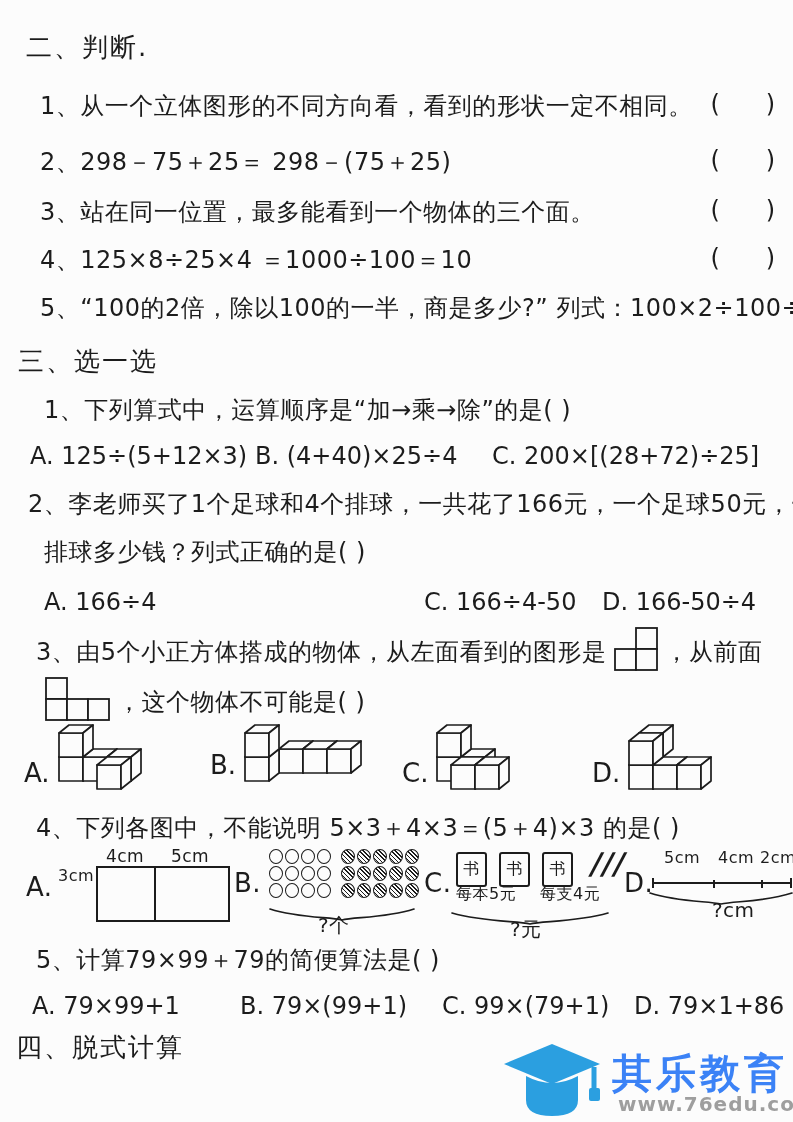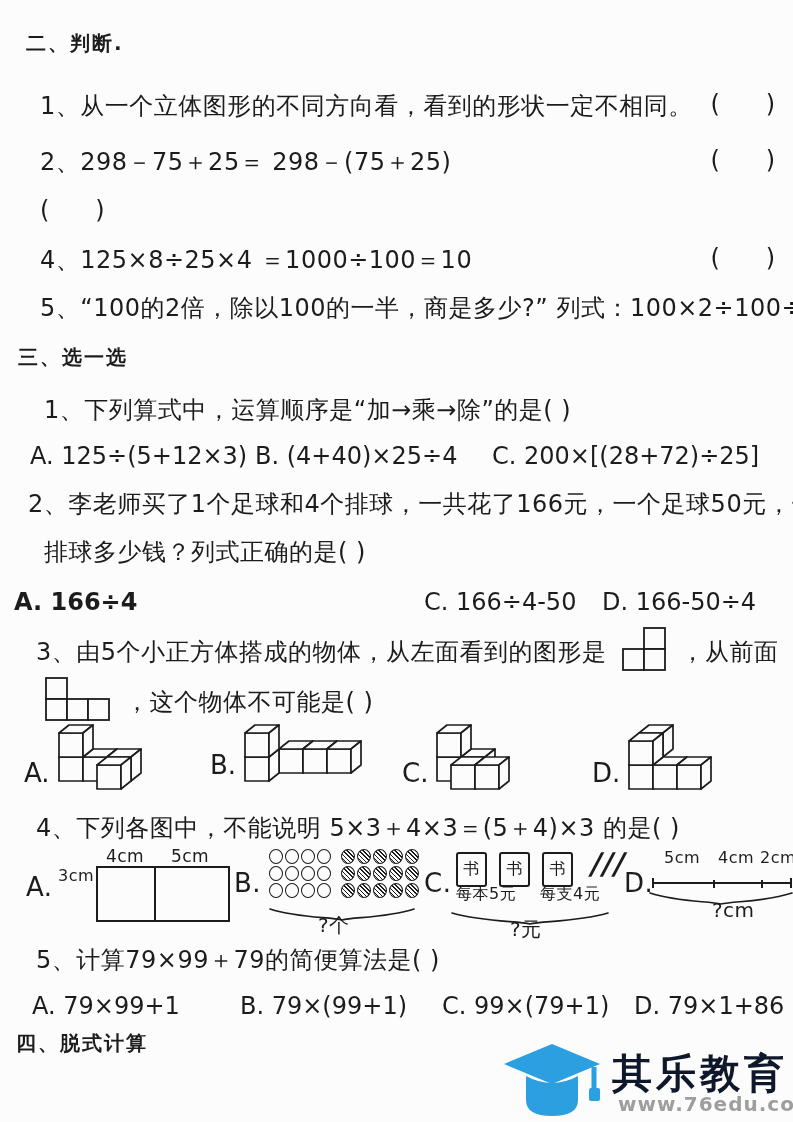--- a/index.html
+++ b/index.html
@@ -1,25 +1,25 @@
 <!DOCTYPE html>
 <html><head>
 <meta charset="utf-8">
 <style>
   html,body{margin:0;padding:0;background:#e8e8e8;}
   .page{
     position:relative;width:793px;height:1122px;background:#fcfcfc;
     font-family:"DejaVu Sans",sans-serif;color:#1c1c1c;overflow:hidden;
   }
   .row{position:absolute;white-space:nowrap;font-size:24px;letter-spacing:0.5px;}
-  .sec-title{font-size:20px;font-weight:bold;letter-spacing:2px;}
+  .sec-title{font-size:26px;font-weight:normal;letter-spacing:2px;}
   .jrow{display:flex;justify-content:space-between;width:735px;}
   .paren{white-space:pre;letter-spacing:0;}
   .opt{position:absolute;font-size:24px;white-space:nowrap;}
-  .inlineflex{display:flex;align-items:center;gap:14px;}
+  .inlineflex{display:flex;align-items:center;gap:6px;}
   .gridshape{display:inline-block;vertical-align:middle;}
   .cubefig{position:absolute;display:flex;align-items:flex-end;gap:6px;}
   .cubelabel{font-size:26px;margin-bottom:8px;}
   .rectbox{display:flex;border:2px solid #1c1c1c;width:130px;height:52px;}
   .rectbox .cell2{border-left:2px solid #1c1c1c;flex:1;}
   .rectbox .cell1{width:56px;}
   .toplabels{display:flex;font-size:17px;}
   .toplabels span{text-align:center;}
   .crow{height:17px;line-height:0;}
   .cir{display:inline-block;width:12px;height:13px;border:1.7px solid #1c1c1c;border-radius:50%;margin:1px;}
@@ -43,41 +43,42 @@
 
   <div class="row jrow" style="top:90px;left:40px;">
     <span>1、从一个立体图形的不同方向看，看到的形状一定不相同。</span>
     <span class="paren">(      )</span>
   </div>
   <div class="row jrow" style="top:146px;left:40px;">
     <span>2、298－75＋25＝ 298－(75＋25)</span>
     <span class="paren">(      )</span>
   </div>
   <div class="row jrow" style="top:196px;left:40px;">
+    <span>3、站在同一位置，最多能看到一个物体的三个面。</span>
     <span class="paren">(      )</span>
   </div>
   <div class="row jrow" style="top:244px;left:40px;">
     <span>4、125×8÷25×4 ＝1000÷100＝10</span>
     <span class="paren">(      )</span>
   </div>
   <div class="row jrow" style="top:292px;left:40px;width:745px;">
     <span>5、“100的2倍，除以100的一半，商是多少?” 列式：100×2÷100÷2</span>
 
   </div>
 
   <div class="row sec-title" style="top:344px;left:18px;">三、选一选</div>
 
   <div class="row" style="top:394px;left:44px;">1、下列算式中，运算顺序是“加→乘→除”的是(        )</div>
   <div class="opt" style="top:442px;left:30px;">A. 125÷(5+12×3)</div>
   <div class="opt" style="top:442px;left:255px;">B. (4+40)×25÷4</div>
   <div class="opt" style="top:442px;left:492px;">C. 200×[(28+72)÷25]</div>
 
   <div class="row" style="top:488px;left:28px;">2、李老师买了1个足球和4个排球，一共花了166元，一个足球50元，一个</div>
   <div class="row" style="top:536px;left:44px;">排球多少钱？列式正确的是(      )</div>
-  <div class="opt" style="top:588px;left:14px;font-weight:bold;">A. 166÷4</div>
+  <div class="opt" style="top:588px;left:44px;">A. 166÷4</div>
   <div class="opt" style="top:588px;left:414px;margin-left:10px;">C. 166÷4-50</div>
   <div class="opt" style="top:588px;left:602px;">D. 166-50÷4</div>
 
   <div class="row inlineflex" style="top:626px;left:36px;">
     <span>3、由5个小正方体搭成的物体，从左面看到的图形是</span>
     <span class="gridshape"><svg width="46" height="46" viewBox="0 0 46 46">
           <rect x="23" y="2" width="21" height="21" fill="#fcfcfc" stroke="#1c1c1c" stroke-width="1.8"></rect>
           <rect x="2" y="23" width="21" height="21" fill="#fcfcfc" stroke="#1c1c1c" stroke-width="1.8"></rect>
           <rect x="23" y="23" width="21" height="21" fill="#fcfcfc" stroke="#1c1c1c" stroke-width="1.8"></rect>
         </svg></span>
@@ -251,16 +252,16 @@
   <div class="row sec-title" style="top:1030px;left:16px;">四、脱式计算</div>
 
   <div class="row" style="top:1038px;left:494px;">
     <svg width="112" height="82" viewBox="0 0 112 82">
       <polygon points="10,26 58,6 106,26 58,46" fill="#2b9fe0"></polygon>
       <path d="M32 38 L32 62 Q32 78 58 78 Q84 78 84 62 L84 38 Q58 52 32 38 Z" fill="#2b9fe0"></path>
       <path d="M100 29 L100 52" stroke="#2b9fe0" stroke-width="5" fill="none"></path>
       <rect x="95" y="50" width="11" height="13" rx="2" fill="#2b9fe0"></rect>
     </svg>
   </div>
-  <div class="logoname" style="top:1046px;left:612px;color:#0f172a;">其乐教育</div>
+  <div class="logoname" style="top:1046px;left:612px;color:#3b82f6;">其乐教育</div>
   <div class="logourl" style="top:1092px;left:618px;color:#9e9e9e;">www.76edu.com</div>
 
 </div>
 
 </body></html>

